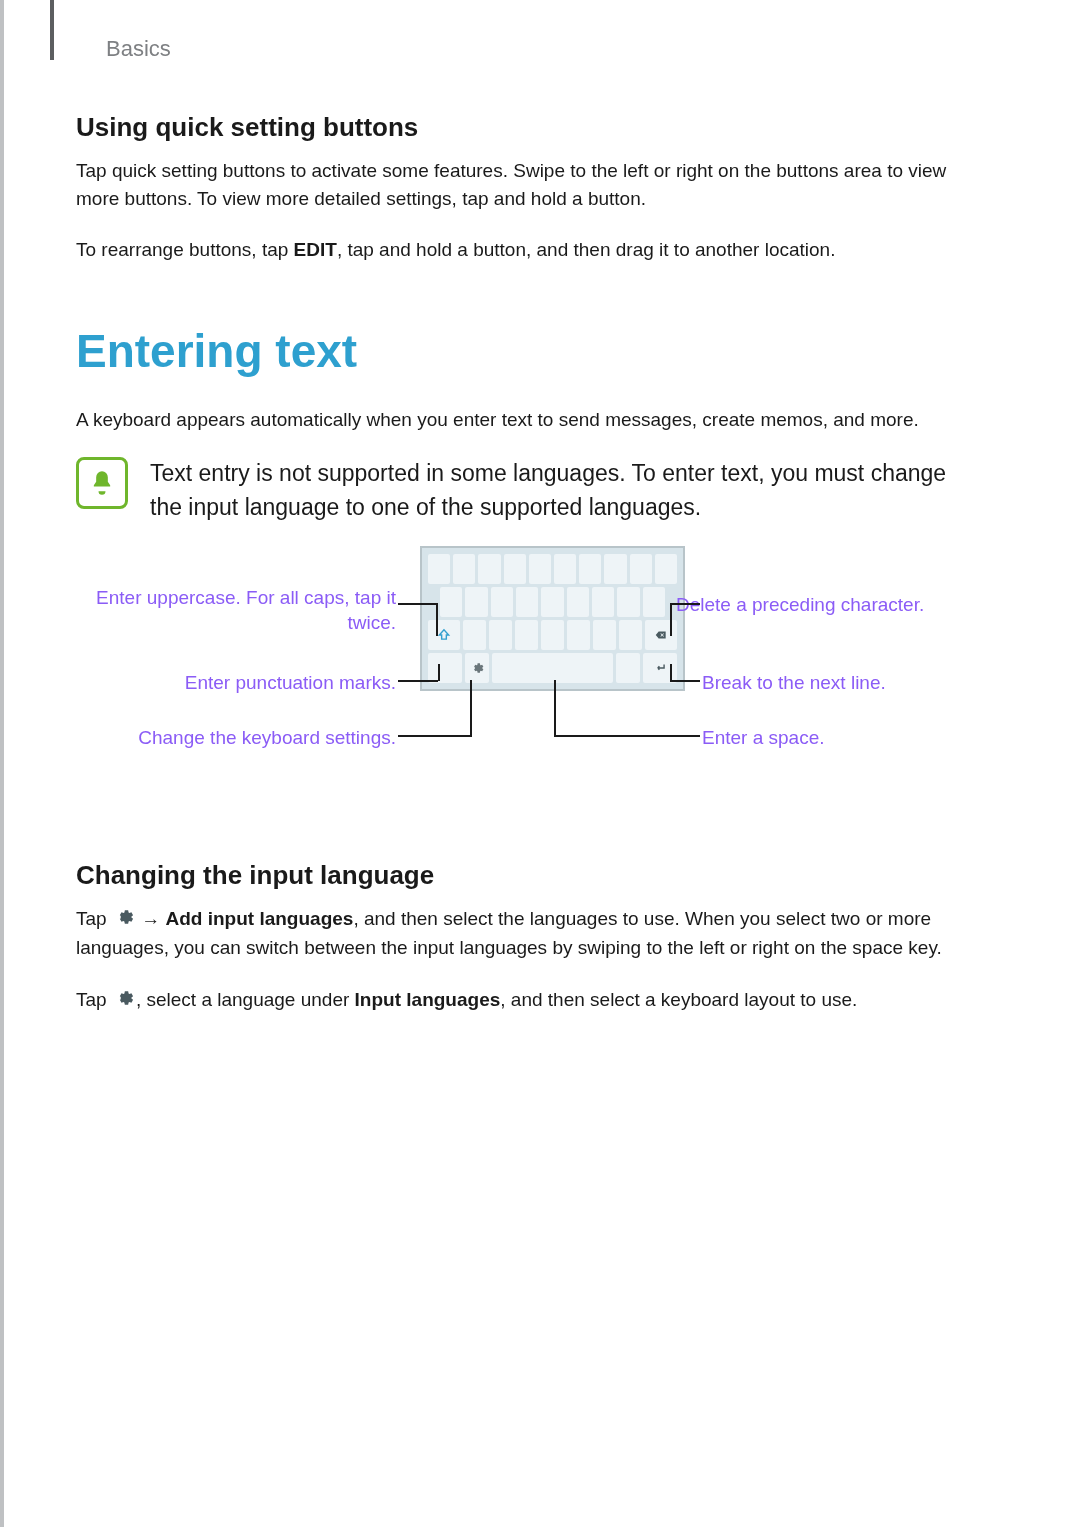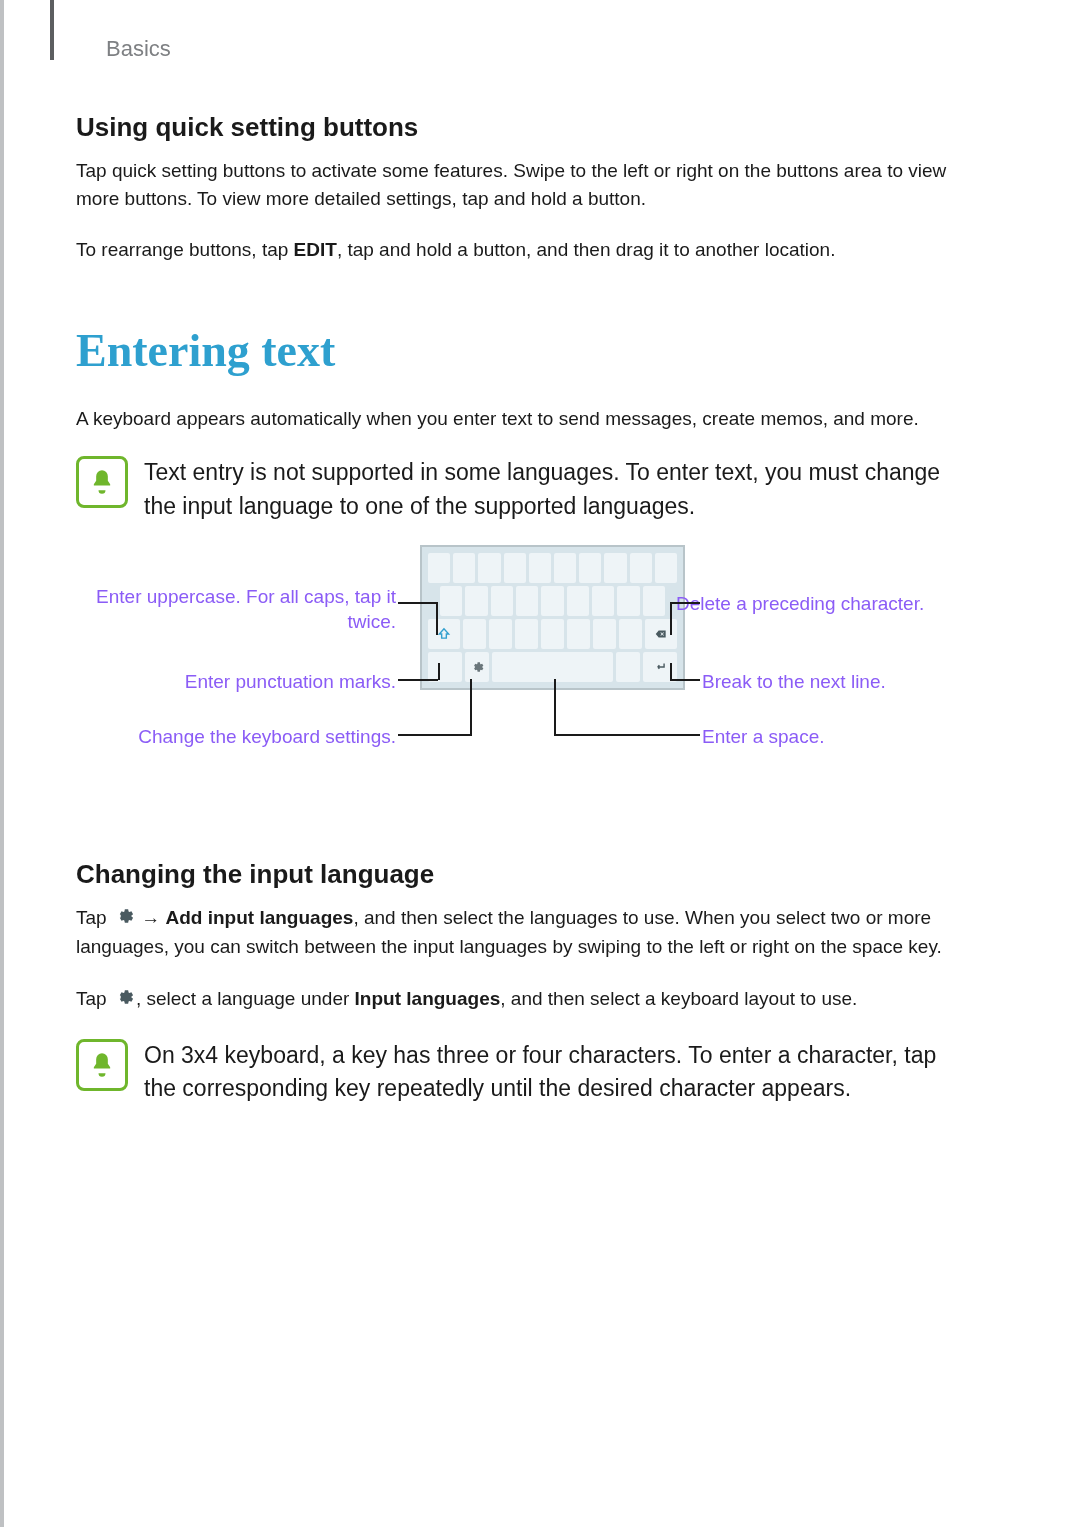--- a/index.html
+++ b/index.html
@@ -43,32 +43,31 @@
     line-height: 1.45;
     margin: 0 0 24px 0;
     font-weight: 400;
   }
   p.body .bold { font-weight: 700; }
   h1.title {
     font-size: 46px;
     font-weight: 700;
     color: #2ea0cf;
     margin: 60px 0 28px 0;
-    font-family: Liberation Serif, serif;
   }
   h2.section {
     font-size: 32px;
     font-weight: 700;
     color: #2ea0cf;
     margin: 0 0 12px 0;
   }
   .note-row {
     display: flex;
     align-items: flex-start;
-    gap: 16px;
+    gap: 22px;
     margin-bottom: 22px;
   }
   .note-icon {
     flex: 0 0 46px;
     height: 46px;
     border: 3px solid #6fb62c;
     border-radius: 8px;
     display: flex;
     align-items: center;
     justify-content: center;
@@ -259,25 +258,15 @@
             <path d="M12 8a4 4 0 1 0 0 8 4 4 0 0 0 0-8zm8.9 4.6.1-.6-.1-.6 2-1.6-2-3.4-2.4.9a7 7 0 0 0-1-.6L17 4h-4l-.5 2.7c-.4.2-.7.4-1 .6L9 6.4l-2 3.4 2 1.6-.1.6.1.6-2 1.6 2 3.4 2.4-.9c.3.2.6.4 1 .6L13 20h4l.5-2.7c.4-.2.7-.4 1-.6l2.4.9 2-3.4z"></path>
           </svg></span><span> → </span><span class="bold">Add input languages</span><span>, and then select the languages to use. When you select two or more languages, you can switch between the input languages by swiping to the left or right on the space key.</span>
     </p>
 
     <p class="body">
       <span>Tap </span><span class="gear-inline"><svg viewBox="0 0 24 24" fill="#4a5a60">
             <path d="M12 8a4 4 0 1 0 0 8 4 4 0 0 0 0-8zm8.9 4.6.1-.6-.1-.6 2-1.6-2-3.4-2.4.9a7 7 0 0 0-1-.6L17 4h-4l-.5 2.7c-.4.2-.7.4-1 .6L9 6.4l-2 3.4 2 1.6-.1.6.1.6-2 1.6 2 3.4 2.4-.9c.3.2.6.4 1 .6L13 20h4l.5-2.7c.4-.2.7-.4 1-.6l2.4.9 2-3.4z"></path>
           </svg></span><span>, select a language under </span><span class="bold">Input languages</span><span>, and then select a keyboard layout to use.</span>
     </p>
 
-    <div class="note-row">
-      <div class="note-icon">
-        <svg viewBox="0 0 24 24" fill="#6fb62c">
-            <path d="M12 2a5 5 0 0 0-5 5v4l-2 3v1h14v-1l-2-3V7a5 5 0 0 0-5-5zm0 20a3 3 0 0 0 3-3H9a3 3 0 0 0 3 3z"></path>
-          </svg>
-      </div>
-      <div class="note-text">
-        <span>On </span><span class="bold">3x4 keyboard</span><span>, a key has three or four characters. To enter a character, tap the corresponding key repeatedly until the desired character appears.</span>
-      </div>
-    </div>
 
   </div>
 </div>
 
 </body></html>

